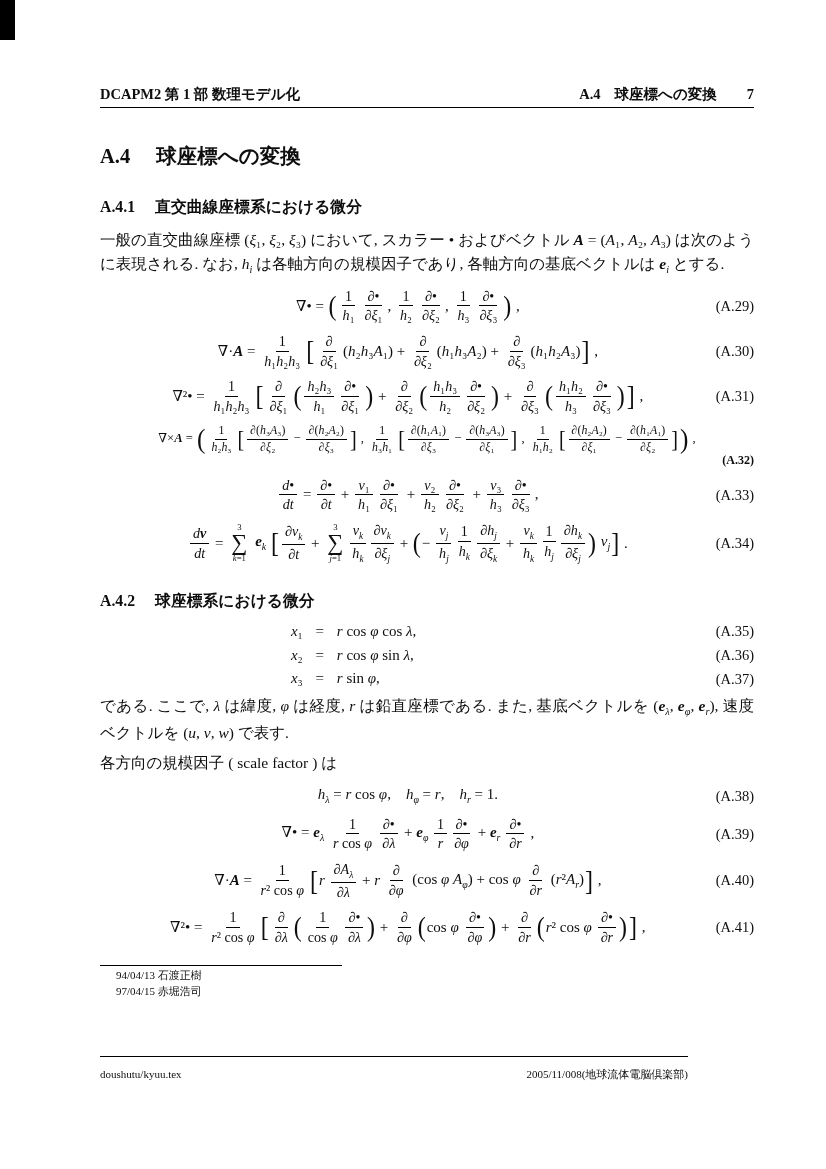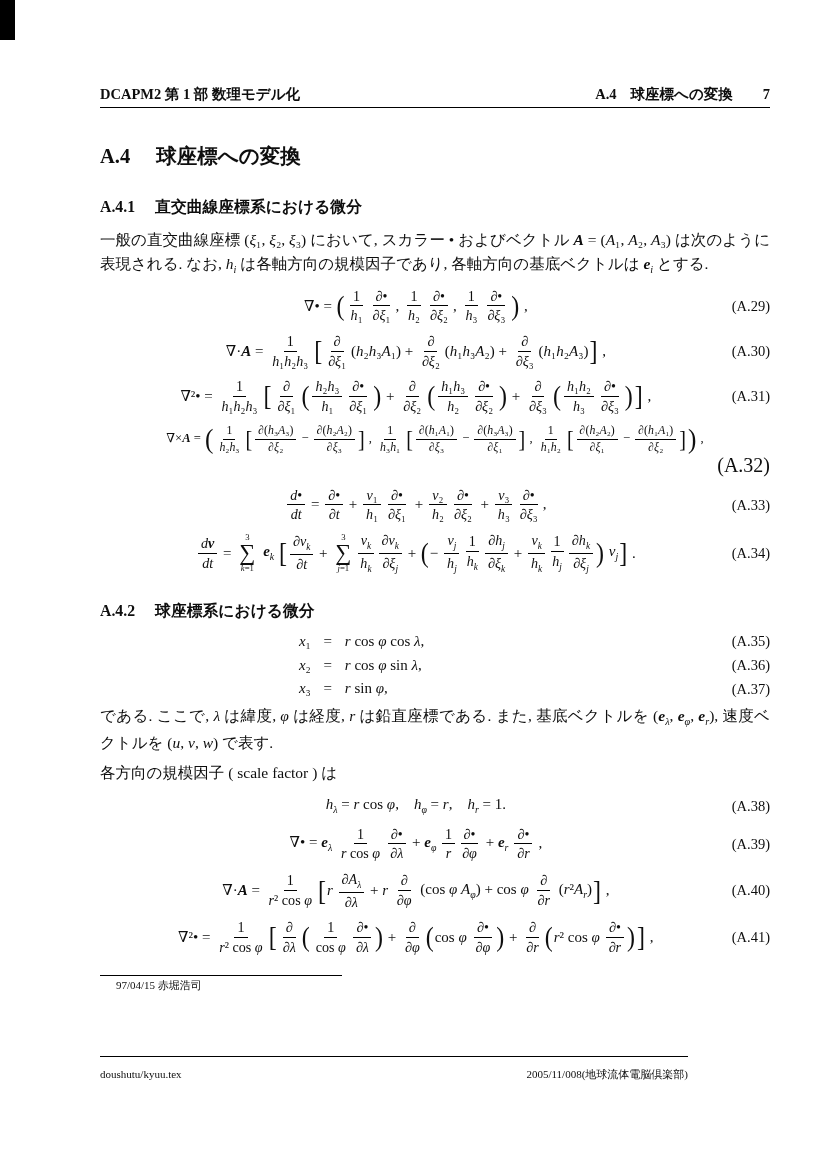--- a/index.html
+++ b/index.html
@@ -1,21 +1,21 @@
 <!DOCTYPE html>
 <html><head>
 <meta charset="utf-8">
 <style>
   html,body{margin:0;padding:0;background:#ffffff;}
   .page{
     position:relative;
     width:826px;height:1169px;
     background:#ffffff;color:#0e0e0e;
     box-sizing:border-box;
-    padding:86px 56px 0 100px;
+    padding:86px 72px 0 100px;
     font-family:"Liberation Serif","DejaVu Serif",serif;
     font-size:15.5px;line-height:1.6;
     overflow:hidden;
   }
   .scan-mark{position:absolute;left:0;top:0;width:15px;height:40px;background:#000;}
   
   .pagehead{display:flex;justify-content:space-between;align-items:baseline;font-weight:bold;font-size:14.5px;line-height:1.2;}
   .ph-right .sp{margin-right:14px;}
   .ph-num{margin-left:30px;}
   .hrule{border:none;border-top:1.6px solid #000;margin:4px 0 0 0;}
@@ -26,21 +26,21 @@
   h2 .hnum{margin-right:20px;}
   
   p.bp{margin:6px 0 6px 0;text-align:justify;}
   p.bp.tight{margin:2px 0;}
   
   .eq{display:flex;align-items:center;margin:9px 0;font-size:15px;line-height:1.25;}
   .eq .ebody{flex:1;display:flex;justify-content:center;align-items:center;}
   .eq .tk{white-space:pre;}
   .eqlabel{font-size:14.5px;white-space:pre;}
   .eq.small{font-size:12.6px;}
-  .eq.small .eqlabel{font-size:20px;}
+  .eq.small .eqlabel{font-size:12px;font-weight:bold;}
   .eq.lb{flex-wrap:wrap;margin-bottom:2px;}
   .eq.lb .ebody{flex:0 0 100%;}
   .eq.lb .eqlabel{margin-left:auto;margin-top:-2px;}
   .eqgroup .eq{margin:5px 0;}
   .alignrow{display:inline-grid;grid-template-columns:auto 34px 188px;align-items:baseline;}
   .alignrow .al{text-align:left;}
   .alignrow .am{text-align:center;}
   .alignrow .ar{text-align:left;white-space:pre;}
   .frac{display:inline-flex;flex-direction:column;align-items:center;justify-content:center;margin:0 2px;line-height:1.18;font-size:0.94em;text-align:center;}
   .frac .fn{padding:0 3px 1px 3px;border-bottom:1px solid #000;white-space:pre;}
@@ -519,20 +519,21 @@
         </span>
         <span class="big">)</span>
         <span class="big">]</span>
         <span class="tk"> ,</span>
       </div>
       <div class="eqlabel">(A.41)</div>
     </div>
 
   <hr class="fnrule">
   <div class="footnotes">
+    <div>94/04/13 石渡正樹</div>
     <div>97/04/15 赤堀浩司</div>
   </div>
 
   <div class="pagefoot">
     <hr class="frule">
     <div class="frow">
       <span>doushutu/kyuu.tex</span>
       <span>2005/11/008(地球流体電脳倶楽部)</span>
     </div>
   </div>

